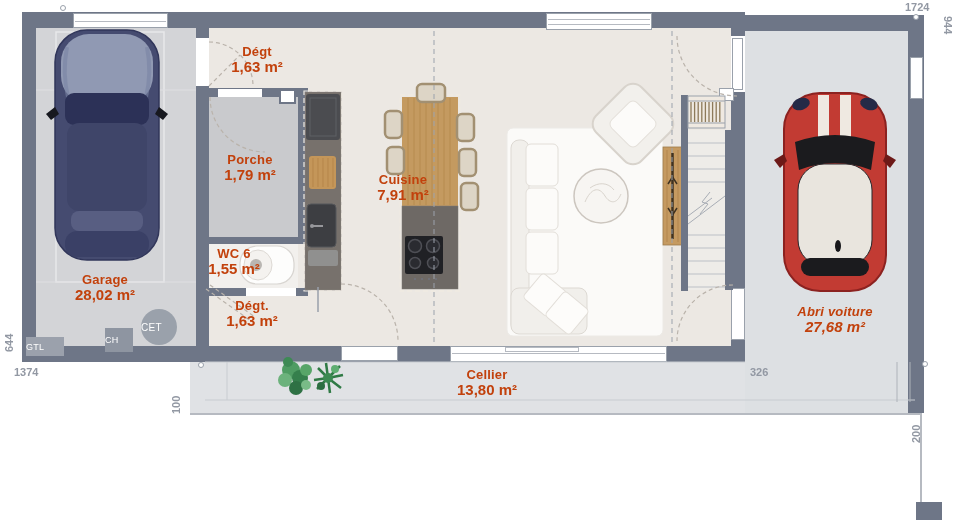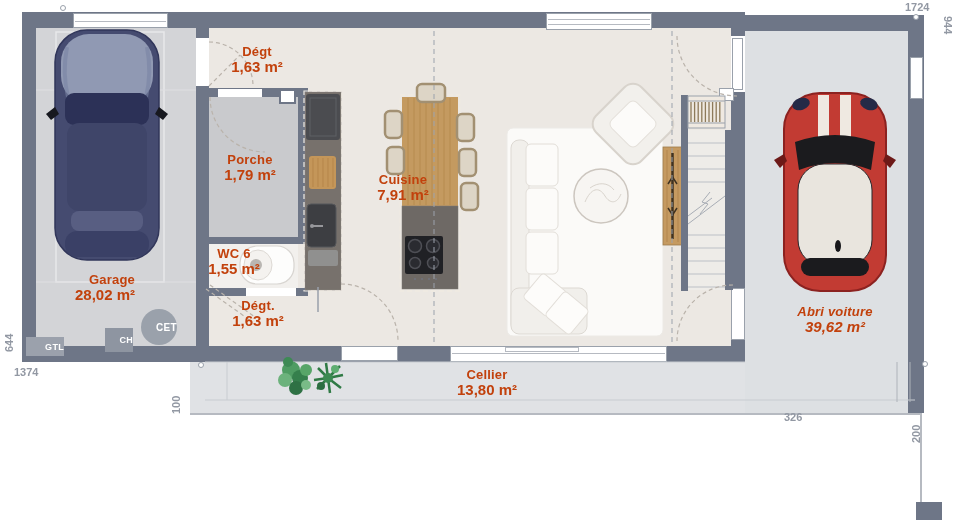--- a/index.html
+++ b/index.html
@@ -8,22 +8,22 @@
   .abs{position:absolute;}
   .wall{position:absolute;background:#6e7687;}
   .open{position:absolute;background:#ffffff;border:1px solid #9aa1ab;box-sizing:border-box;}
   .rlabel{position:absolute;transform:translateX(-50%);text-align:center;color:#c2410c;
           line-height:15px;white-space:nowrap;}
   .rname{font-size:13px;font-weight:bold;letter-spacing:.2px;}
   .rarea{font-size:15px;font-weight:bold;}
   .dim{position:absolute;color:#9298a3;font-size:11px;font-weight:bold;white-space:nowrap;}
   .rot90{transform:rotate(90deg);transform-origin:0 0;}
   .rotm90{transform:rotate(-90deg);transform-origin:0 0;}
-  .eq{position:absolute;color:#ffffff;font-size:9px;font-weight:bold;display:flex;
-      align-items:center;justify-content:flex-end;letter-spacing:.3px;}
+  .eq{position:absolute;color:#ffffff;font-size:9px;font-weight:normal;display:flex;
+      align-items:center;justify-content:flex-start;letter-spacing:.3px;}
   svg{position:absolute;left:0;top:0;}
 </style>
 </head>
 <body>
 
 <div class="plan">
 
   <div class="abs" style="left:190px;top:357px;width:732px;height:57px;background:#e0e2e5;"></div>
   <div class="abs" style="left:36px;top:28px;width:160px;height:318px;background:#d3d4d7;"></div>
   <div class="abs" style="left:209px;top:28px;width:522px;height:318px;background:#ece8e3;"></div>
@@ -251,42 +251,42 @@
     <div class="rarea">1,63 m²</div>
   </div>
   <div class="rlabel" style="left:250px;top:152px;">
     <div class="rname">Porche</div>
     <div class="rarea">1,79 m²</div>
   </div>
   <div class="rlabel" style="left:234px;top:246px;">
     <div class="rname">WC 6</div>
     <div class="rarea">1,55 m²</div>
   </div>
-  <div class="rlabel" style="left:258px;top:298px;">
+  <div class="rlabel" style="left:252px;top:298px;">
     <div class="rname">Dégt.</div>
     <div class="rarea">1,63 m²</div>
   </div>
   <div class="rlabel" style="left:371px;top:172px;margin-left:32px;">
     <div class="rname">Cuisine</div>
     <div class="rarea">7,91 m²</div>
   </div>
-  <div class="rlabel" style="left:105px;top:272px;text-align:right;">
+  <div class="rlabel" style="left:105px;top:272px;">
     <div class="rname">Garage</div>
     <div class="rarea">28,02 m²</div>
   </div>
   <div class="rlabel" style="left:835px;top:304px;font-style:italic;">
     <div class="rname">Abri voiture</div>
-    <div class="rarea">39,62 m²</div>
+    <div class="rarea">27,68 m²</div>
   </div>
   <div class="rlabel" style="left:487px;top:367px;">
     <div class="rname">Cellier</div>
     <div class="rarea">13,80 m²</div>
   </div>
 
   <div class="dim" style="left:905px;top:1px;">1724</div>
   <div class="dim rot90" style="left:954px;top:16px;">944</div>
   <div class="dim rotm90" style="left:3px;top:352px;">644</div>
   <div class="dim" style="left:14px;top:366px;">1374</div>
   <div class="dim rotm90" style="left:170px;top:414px;">100</div>
-  <div class="dim" style="left:784px;top:366px;margin-top:45px;">326</div>
+  <div class="dim" style="left:750px;top:366px;">326</div>
   <div class="dim rotm90" style="left:910px;top:443px;">200</div>
 
 </div>
 
 </body></html>

